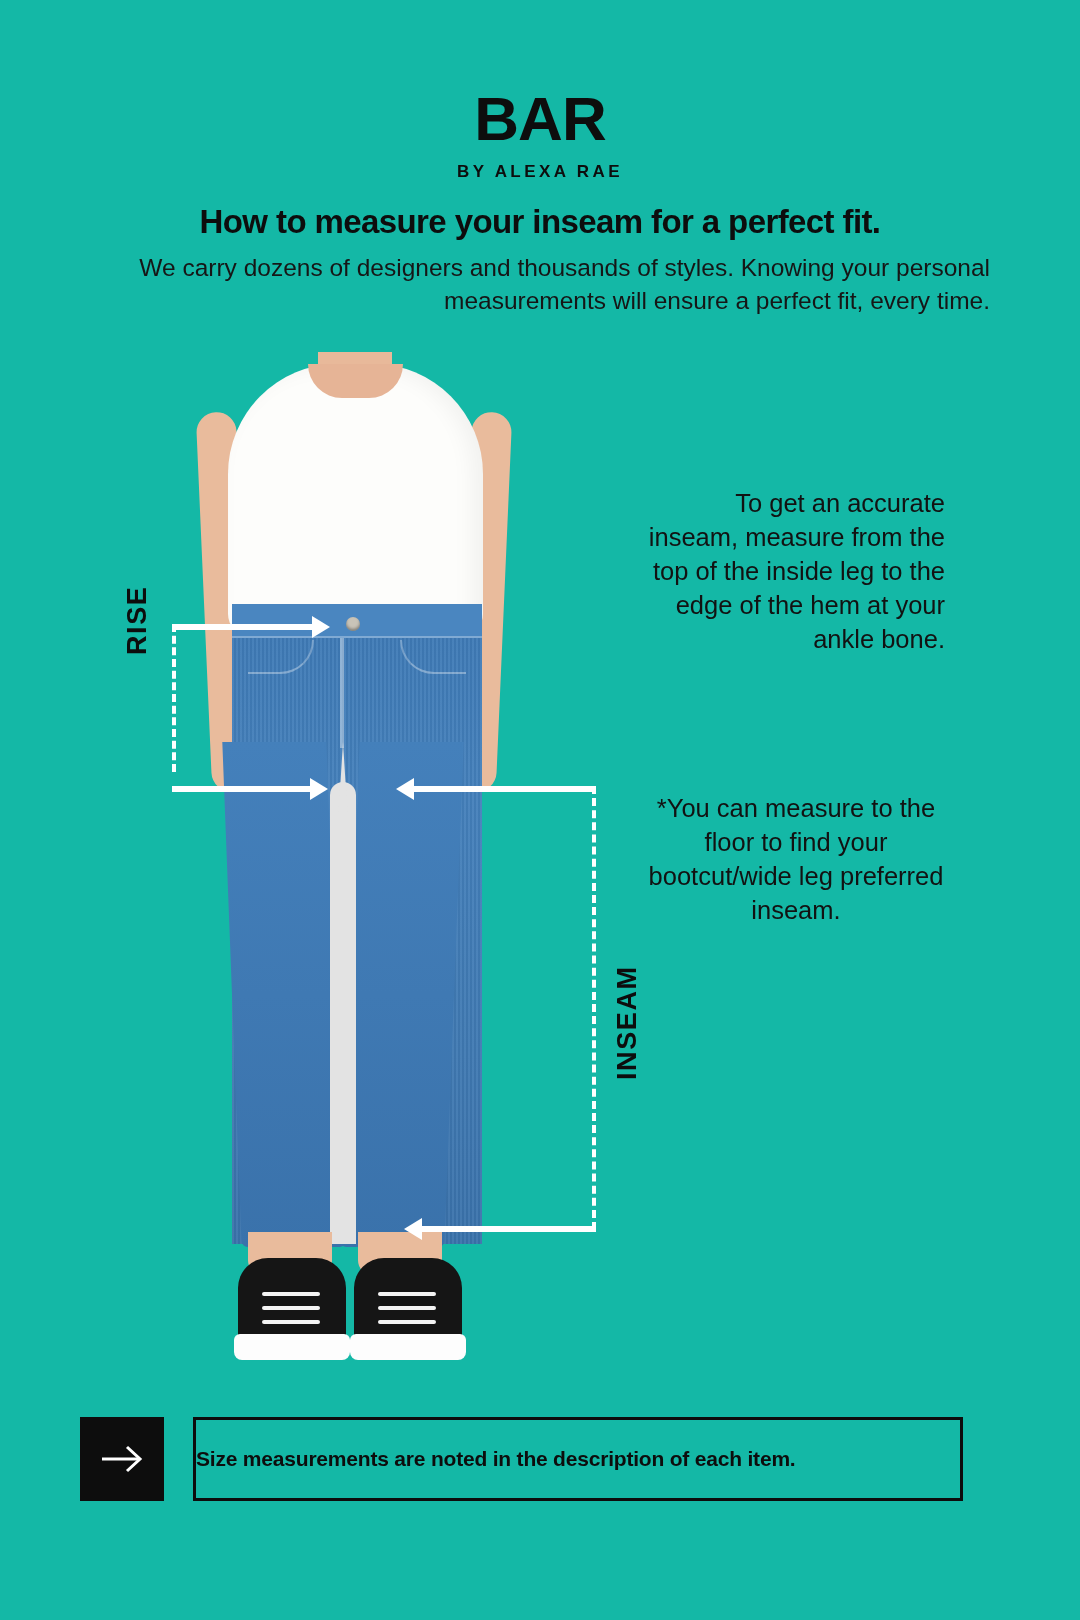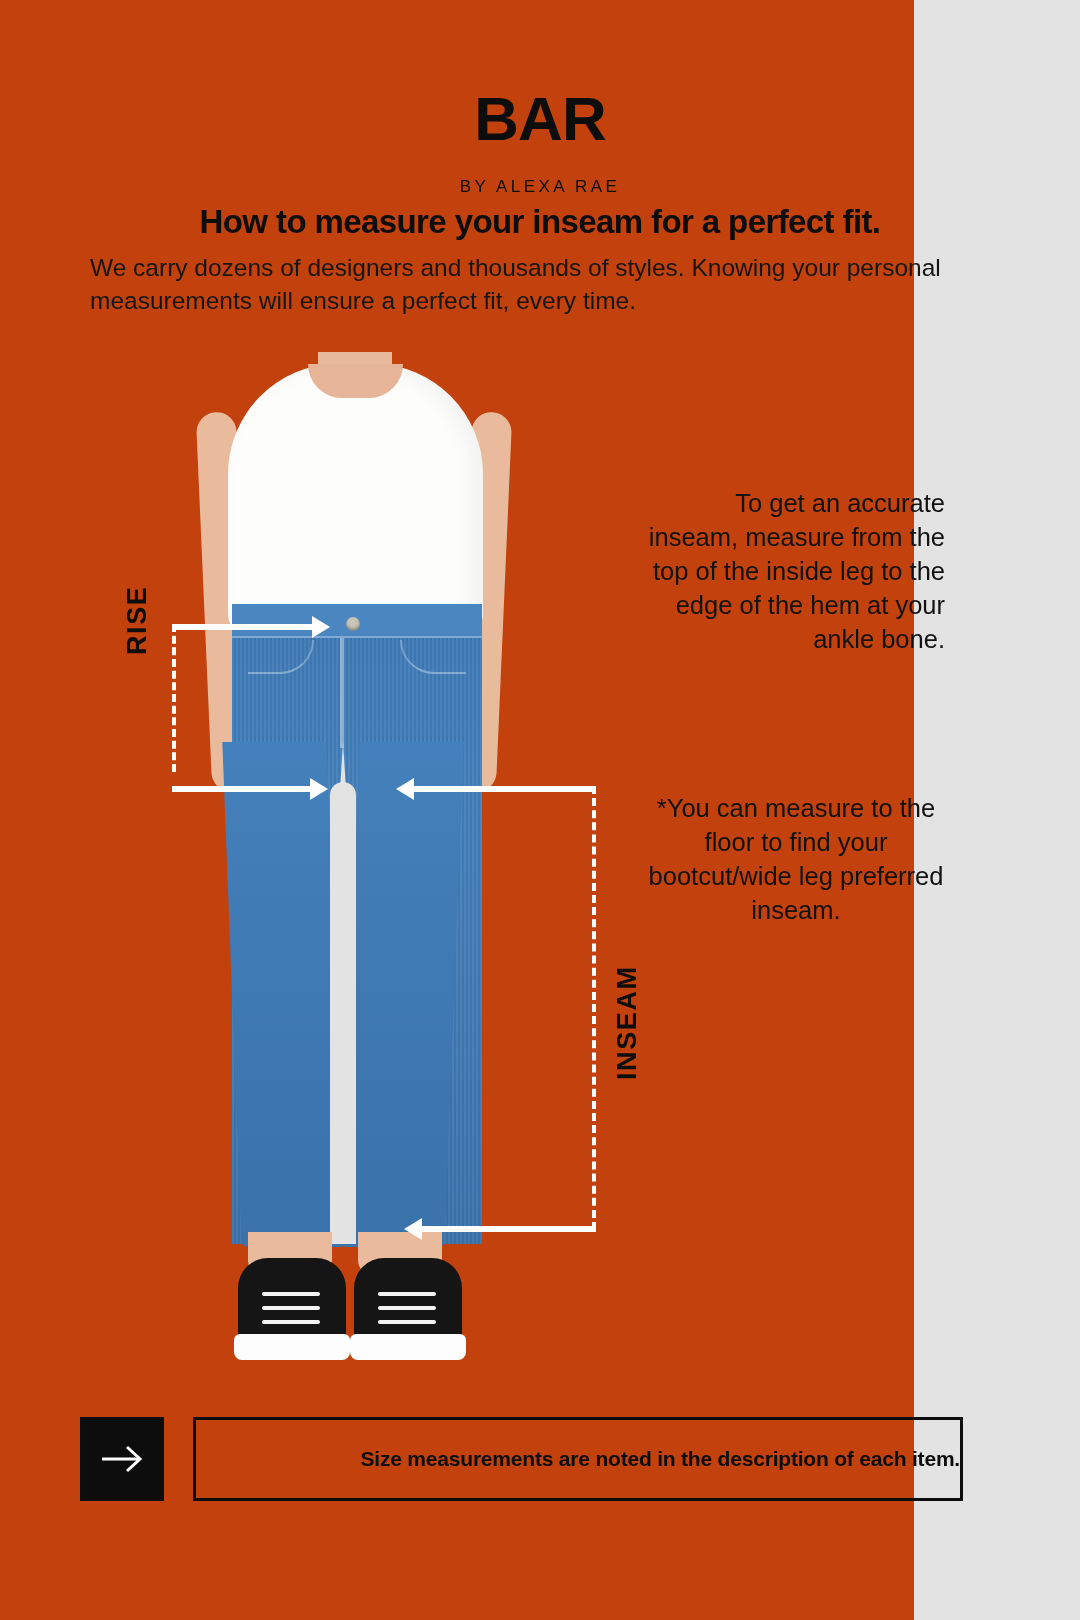--- a/index.html
+++ b/index.html
@@ -6,45 +6,45 @@
   html, body {
     width: 1080px;
     height: 1620px;
     background: #e3e3e3;
     font-family: "Liberation Sans", sans-serif;
     color: #111;
     overflow: hidden;
   }
   .page {
     position: relative;
-    width: 914px;
+    width: 1080px;
     height: 1620px;
-    background: #c2410c;
+    background: #14b8a6;
   }
 
   
   .logo-block {
     position: absolute;
     top: 88px;
     left: 0;
     width: 1080px;
     text-align: center;
   }
   .logo-mark {
     font-family: "Liberation Sans", sans-serif;
     font-weight: bold;
     font-size: 62px;
     letter-spacing: -1px;
     line-height: 1;
     color: #0d0d0d;
   }
   .logo-sub {
-    margin-top: 27px;
+    margin-top: 12px;
     font-size: 17px;
-    font-weight: normal;
+    font-weight: bold;
     letter-spacing: 3.4px;
     color: #0d0d0d;
   }
 
   
   .headline {
     position: absolute;
     top: 203px;
     left: 0;
     width: 1080px;
@@ -52,21 +52,21 @@
     font-size: 33px;
     font-weight: bold;
     letter-spacing: -0.6px;
     color: #0d0d0d;
   }
   .subhead {
     position: absolute;
     top: 252px;
     left: 90px;
     width: 900px;
-    text-align: left;
+    text-align: right;
     font-size: 24.5px;
     line-height: 1.34;
     color: #161616;
   }
 
   
   .photo {
     position: absolute;
     top: 352px;
     left: 190px;
@@ -284,21 +284,21 @@
   }
   .footer-box {
     position: absolute;
     left: 193px;
     top: 1417px;
     width: 770px;
     height: 84px;
     border: 3px solid #0d0d0d;
     display: flex;
     align-items: center;
-    justify-content: flex-end;
+    justify-content: flex-start;
   }
   .footer-text {
     font-size: 21px;
     font-weight: bold;
     color: #0d0d0d;
     letter-spacing: -0.2px;
     text-align: center;
   }
 </style>
 </head>

